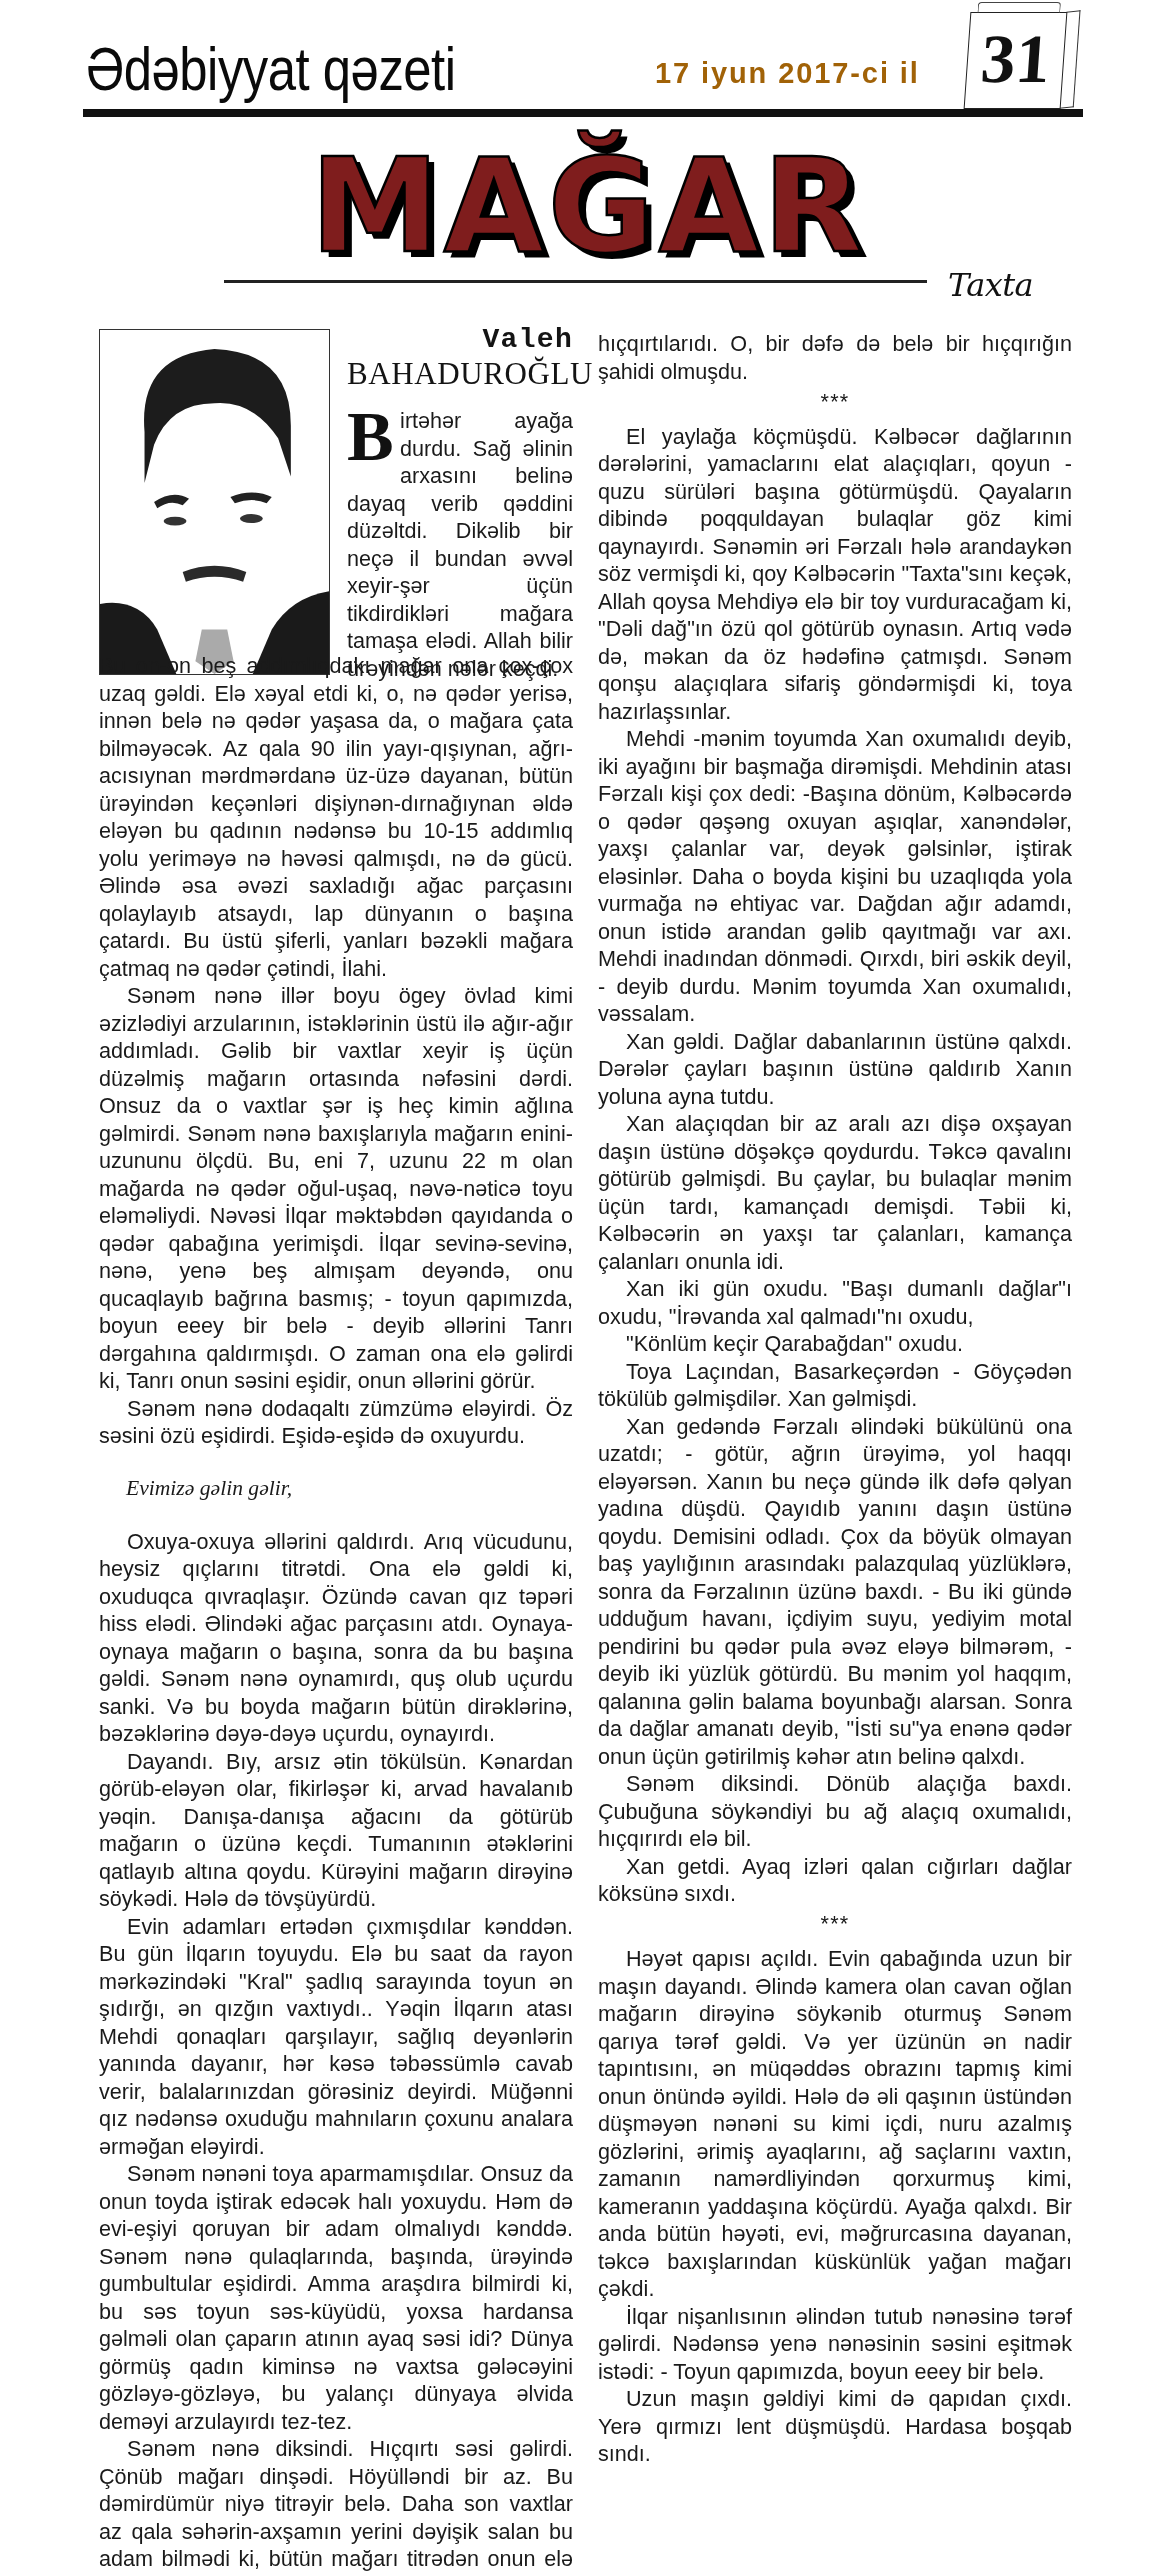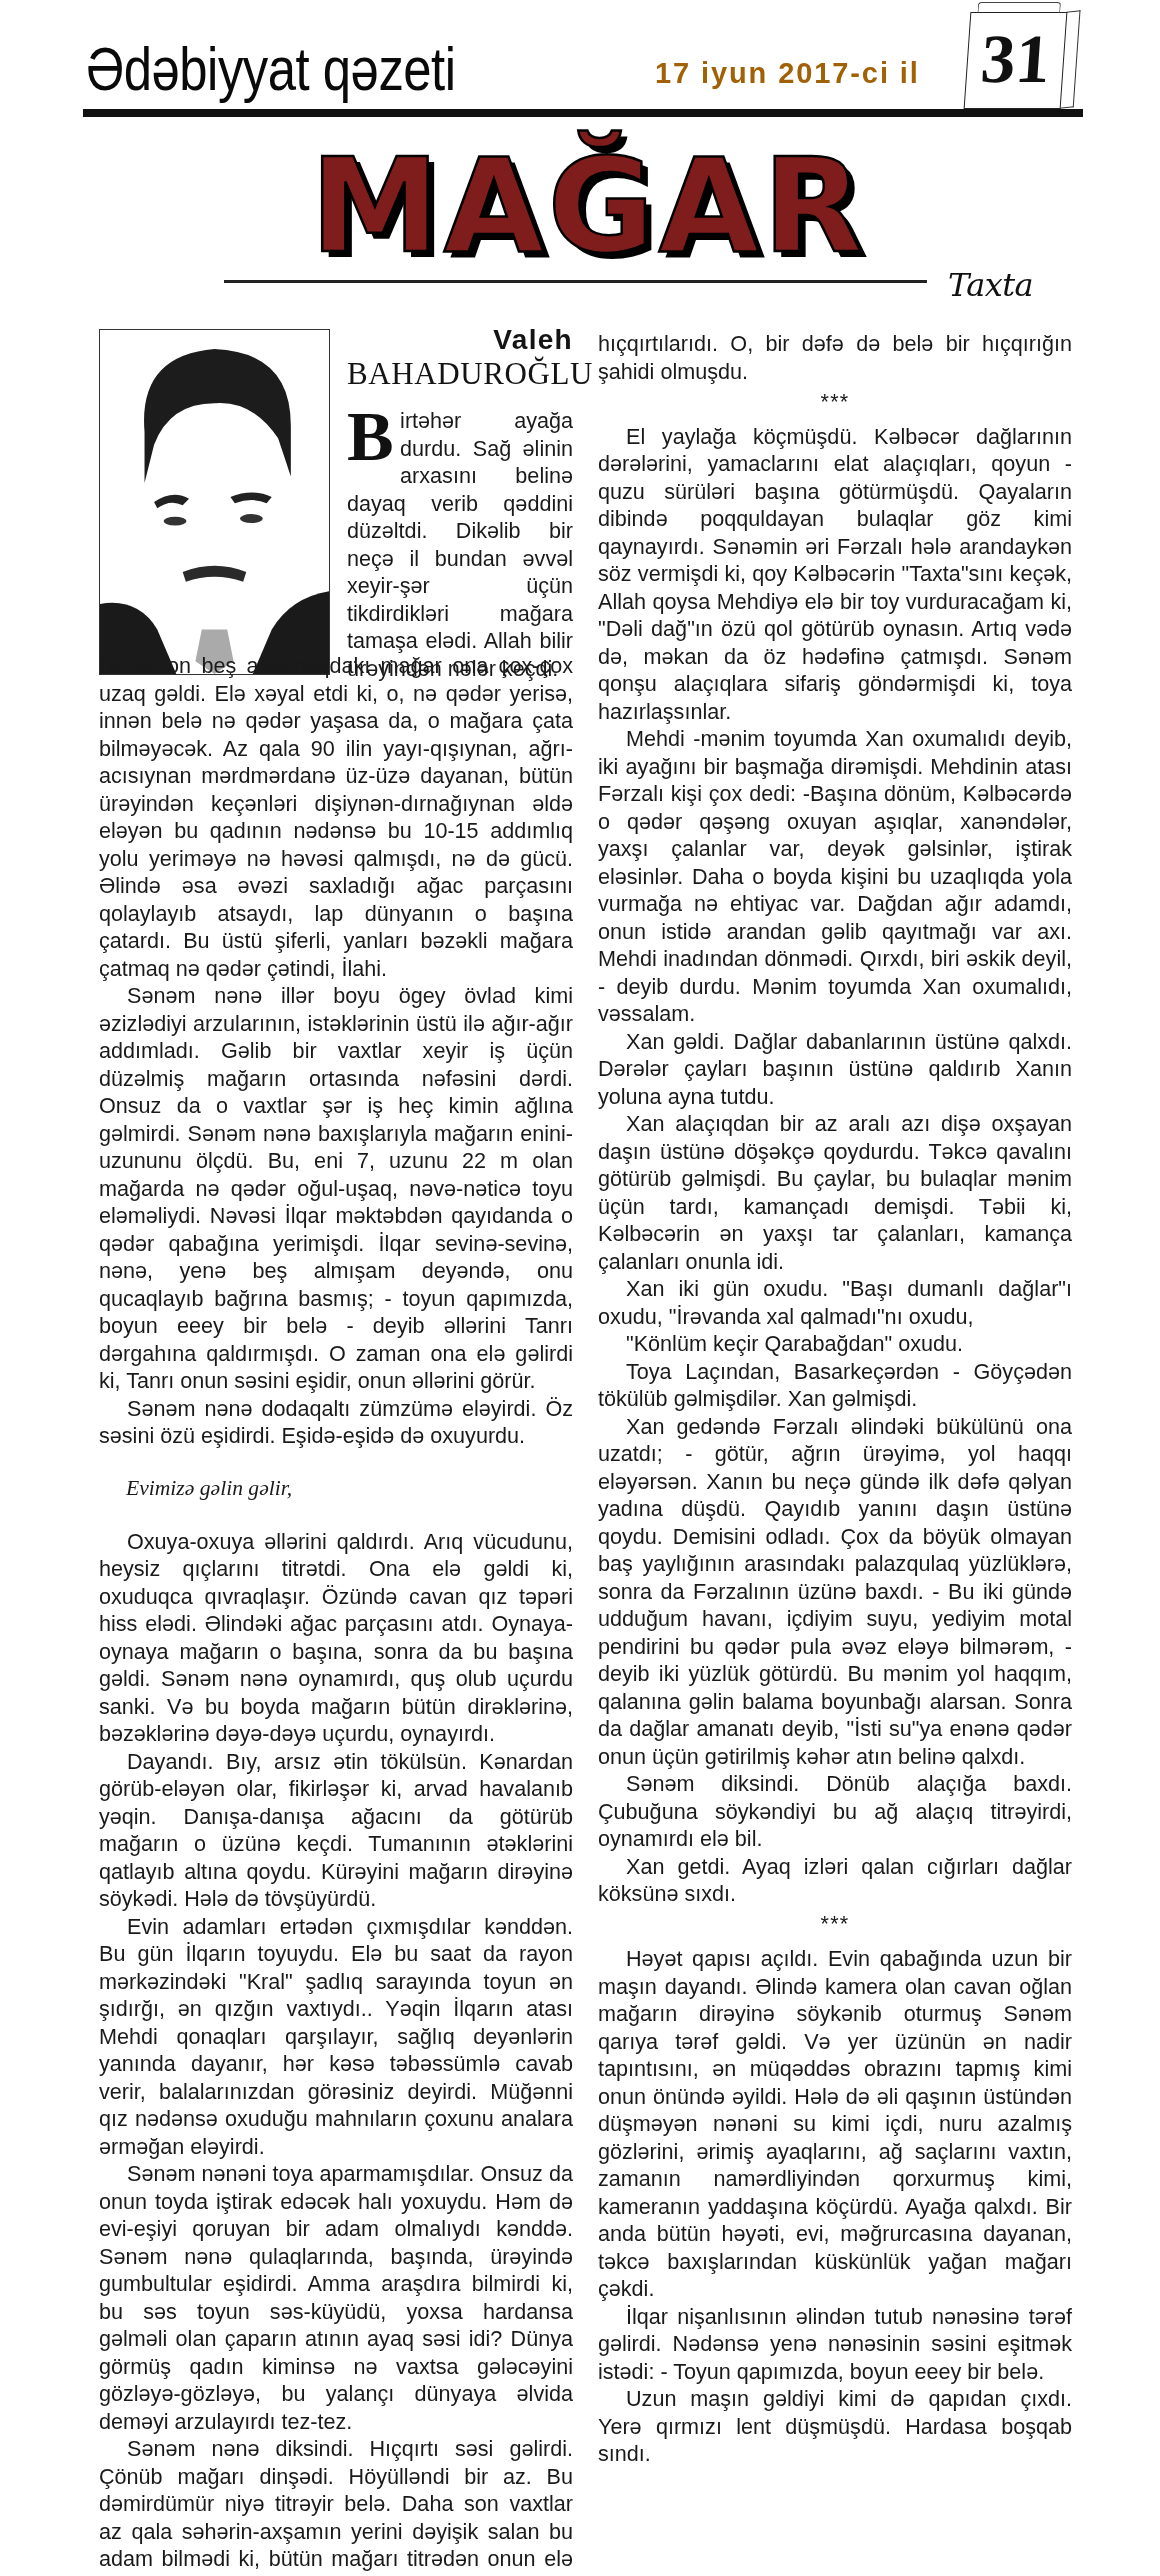--- a/index.html
+++ b/index.html
@@ -19,21 +19,21 @@
   .story-title { left:315px; top:137px; width:547px; height:130px; display:flex; justify-content:center; align-items:flex-end; }
   .story-title span { font-family:"DejaVu Sans", sans-serif; font-weight:700; font-size:130px; line-height:121px; letter-spacing:3.8px; color:#7f1d1d; -webkit-text-stroke:2.5px #000; text-shadow:6.4px 6.4px 0 #000; }
   .rule-thin { left:224px; top:280px; width:703px; height:2.5px; background:#222; }
   .genre { left:948px; top:266px; font-family:"DejaVu Serif", serif; font-style:italic; font-size:32px; letter-spacing:-0.6px; color:#111; }
 
   
   .photo { left:99px; top:329px; width:229px; height:344px; border:1.3px solid #333; background:#fff; overflow:hidden; }
   .photo svg { width:100%; height:100%; display:block; }
 
   
-  .author-first { left:347px; top:324px; width:226px; text-align:right; font-family:Liberation Sans, sans-serif; font-weight:700; font-size:28px; letter-spacing:1.3px; }
+  .author-first { left:347px; top:324px; width:226px; text-align:right; font-family:Liberation Mono, monospace; font-weight:700; font-size:28px; letter-spacing:1.3px; }
   .author-last { left:347px; top:356px; width:226px; text-align:right; font-family:"Liberation Serif", serif; font-size:31px; letter-spacing:0.6px; text-underline-offset:3.8px; text-decoration-thickness:1.9px; }
 
   
   .col { font-family:"Liberation Sans", sans-serif; font-size:21.6px; line-height:27.5px; text-align:justify; color:#1a1a1a; }
   .col p { margin:0; text-indent:28px; }
   .col p.noindent { text-indent:0; }
   .col .stars { text-align:center; text-indent:0; letter-spacing:1.3px; margin:2.5px 0 7.6px 0; }
   .col .poem { font-family:"Liberation Serif", serif; font-style:italic; text-indent:0; padding-left:27px; margin:25.4px 0 25.4px 0; text-align:left; }
   .narrow { left:347px; top:407px; width:226px; }
   .dropcap { float:left; font-family:"Liberation Serif", serif; font-weight:700; font-size:70px; line-height:52px; margin:3.8px 6.4px 0 0; color:#111; }
@@ -96,20 +96,20 @@
     <p class="noindent">hıçqırtılarıdı. O, bir dəfə də belə bir hıçqırığın şahidi olmuşdu.</p>
     <p class="stars">***</p>
     <p>El yaylağa köçmüşdü. Kəlbəcər dağlarının dərələrini, yamaclarını elat alaçıqları, qoyun -quzu sürüləri başına götürmüşdü. Qayaların dibində poqquldayan bulaqlar göz kimi qaynayırdı. Sənəmin əri Fərzalı hələ arandaykən söz vermişdi ki, qoy Kəlbəcərin "Taxta"sını keçək, Allah qoysa Mehdiyə elə bir toy vurduracağam ki, "Dəli dağ"ın özü qol götürüb oynasın. Artıq vədə də, məkan da öz hədəfinə çatmışdı. Sənəm qonşu alaçıqlara sifariş göndərmişdi ki, toya hazırlaşsınlar.</p>
     <p>Mehdi -mənim toyumda Xan oxumalıdı deyib, iki ayağını bir başmağa dirəmişdi. Mehdinin atası Fərzalı kişi çox dedi: -Başına dönüm, Kəlbəcərdə o qədər qəşəng oxuyan aşıqlar, xanəndələr, yaxşı çalanlar var, deyək gəlsinlər, iştirak eləsinlər. Daha o boyda kişini bu uzaqlıqda yola vurmağa nə ehtiyac var. Dağdan ağır adamdı, onun istidə arandan gəlib qayıtmağı var axı. Mehdi inadından dönmədi. Qırxdı, biri əskik deyil, - deyib durdu. Mənim toyumda Xan oxumalıdı, vəssalam.</p>
     <p>Xan gəldi. Dağlar dabanlarının üstünə qalxdı. Dərələr çayları başının üstünə qaldırıb Xanın yoluna ayna tutdu.</p>
     <p>Xan alaçıqdan bir az aralı azı dişə oxşayan daşın üstünə döşəkçə qoydurdu. Təkcə qavalını götürüb gəlmişdi. Bu çaylar, bu bulaqlar mənim üçün tardı, kamançadı demişdi. Təbii ki, Kəlbəcərin ən yaxşı tar çalanları, kamança çalanları onunla idi.</p>
     <p>Xan iki gün oxudu. "Başı dumanlı dağlar"ı oxudu, "İrəvanda xal qalmadı"nı oxudu,</p>
     <p>"Könlüm keçir Qarabağdan" oxudu.</p>
     <p>Toya Laçından, Basarkeçərdən - Göyçədən tökülüb gəlmişdilər. Xan gəlmişdi.</p>
     <p>Xan gedəndə Fərzalı əlindəki bükülünü ona uzatdı; - götür, ağrın ürəyimə, yol haqqı eləyərsən. Xanın bu neçə gündə ilk dəfə qəlyan yadına düşdü. Qayıdıb yanını daşın üstünə qoydu. Demisini odladı. Çox da böyük olmayan baş yaylığının arasındakı palazqulaq yüzlüklərə, sonra da Fərzalının üzünə baxdı. - Bu iki gündə udduğum havanı, içdiyim suyu, yediyim motal pendirini bu qədər pula əvəz eləyə bilmərəm, - deyib iki yüzlük götürdü. Bu mənim yol haqqım, qalanına gəlin balama boyunbağı alarsan. Sonra da dağlar amanatı deyib, "İsti su"ya enənə qədər onun üçün gətirilmiş kəhər atın belinə qalxdı.</p>
-    <p>Sənəm diksindi. Dönüb alaçığa baxdı. Çubuğuna söykəndiyi bu ağ alaçıq titrəyirdi, oynamırdı elə bil.</p>
+    <p>Sənəm diksindi. Dönüb alaçığa baxdı. Çubuğuna söykəndiyi bu ağ alaçıq oxumalıdı, hıçqırırdı elə bil.</p>
     <p>Xan getdi. Ayaq izləri qalan cığırları dağlar köksünə sıxdı.</p>
     <p class="stars">***</p>
     <p>Həyət qapısı açıldı. Evin qabağında uzun bir maşın dayandı. Əlində kamera olan cavan oğlan mağarın dirəyinə söykənib oturmuş Sənəm qarıya tərəf gəldi. Və yer üzünün ən nadir tapıntısını, ən müqəddəs obrazını tapmış kimi onun önündə əyildi. Hələ də əli qaşının üstündən düşməyən nənəni su kimi içdi, nuru azalmış gözlərini, ərimiş ayaqlarını, ağ saçlarını vaxtın, zamanın namərdliyindən qorxurmuş kimi, kameranın yaddaşına köçürdü. Ayağa qalxdı. Bir anda bütün həyəti, evi, məğrurcasına dayanan, təkcə baxışlarından küskünlük yağan mağarı çəkdi.</p>
     <p>İlqar nişanlısının əlindən tutub nənəsinə tərəf gəlirdi. Nədənsə yenə nənəsinin səsini eşitmək istədi: - Toyun qapımızda, boyun eeey bir belə.</p>
     <p>Uzun maşın gəldiyi kimi də qapıdan çıxdı. Yerə qırmızı lent düşmüşdü. Hardasa boşqab sındı.</p>
   </div>
 
 
 </body></html>

